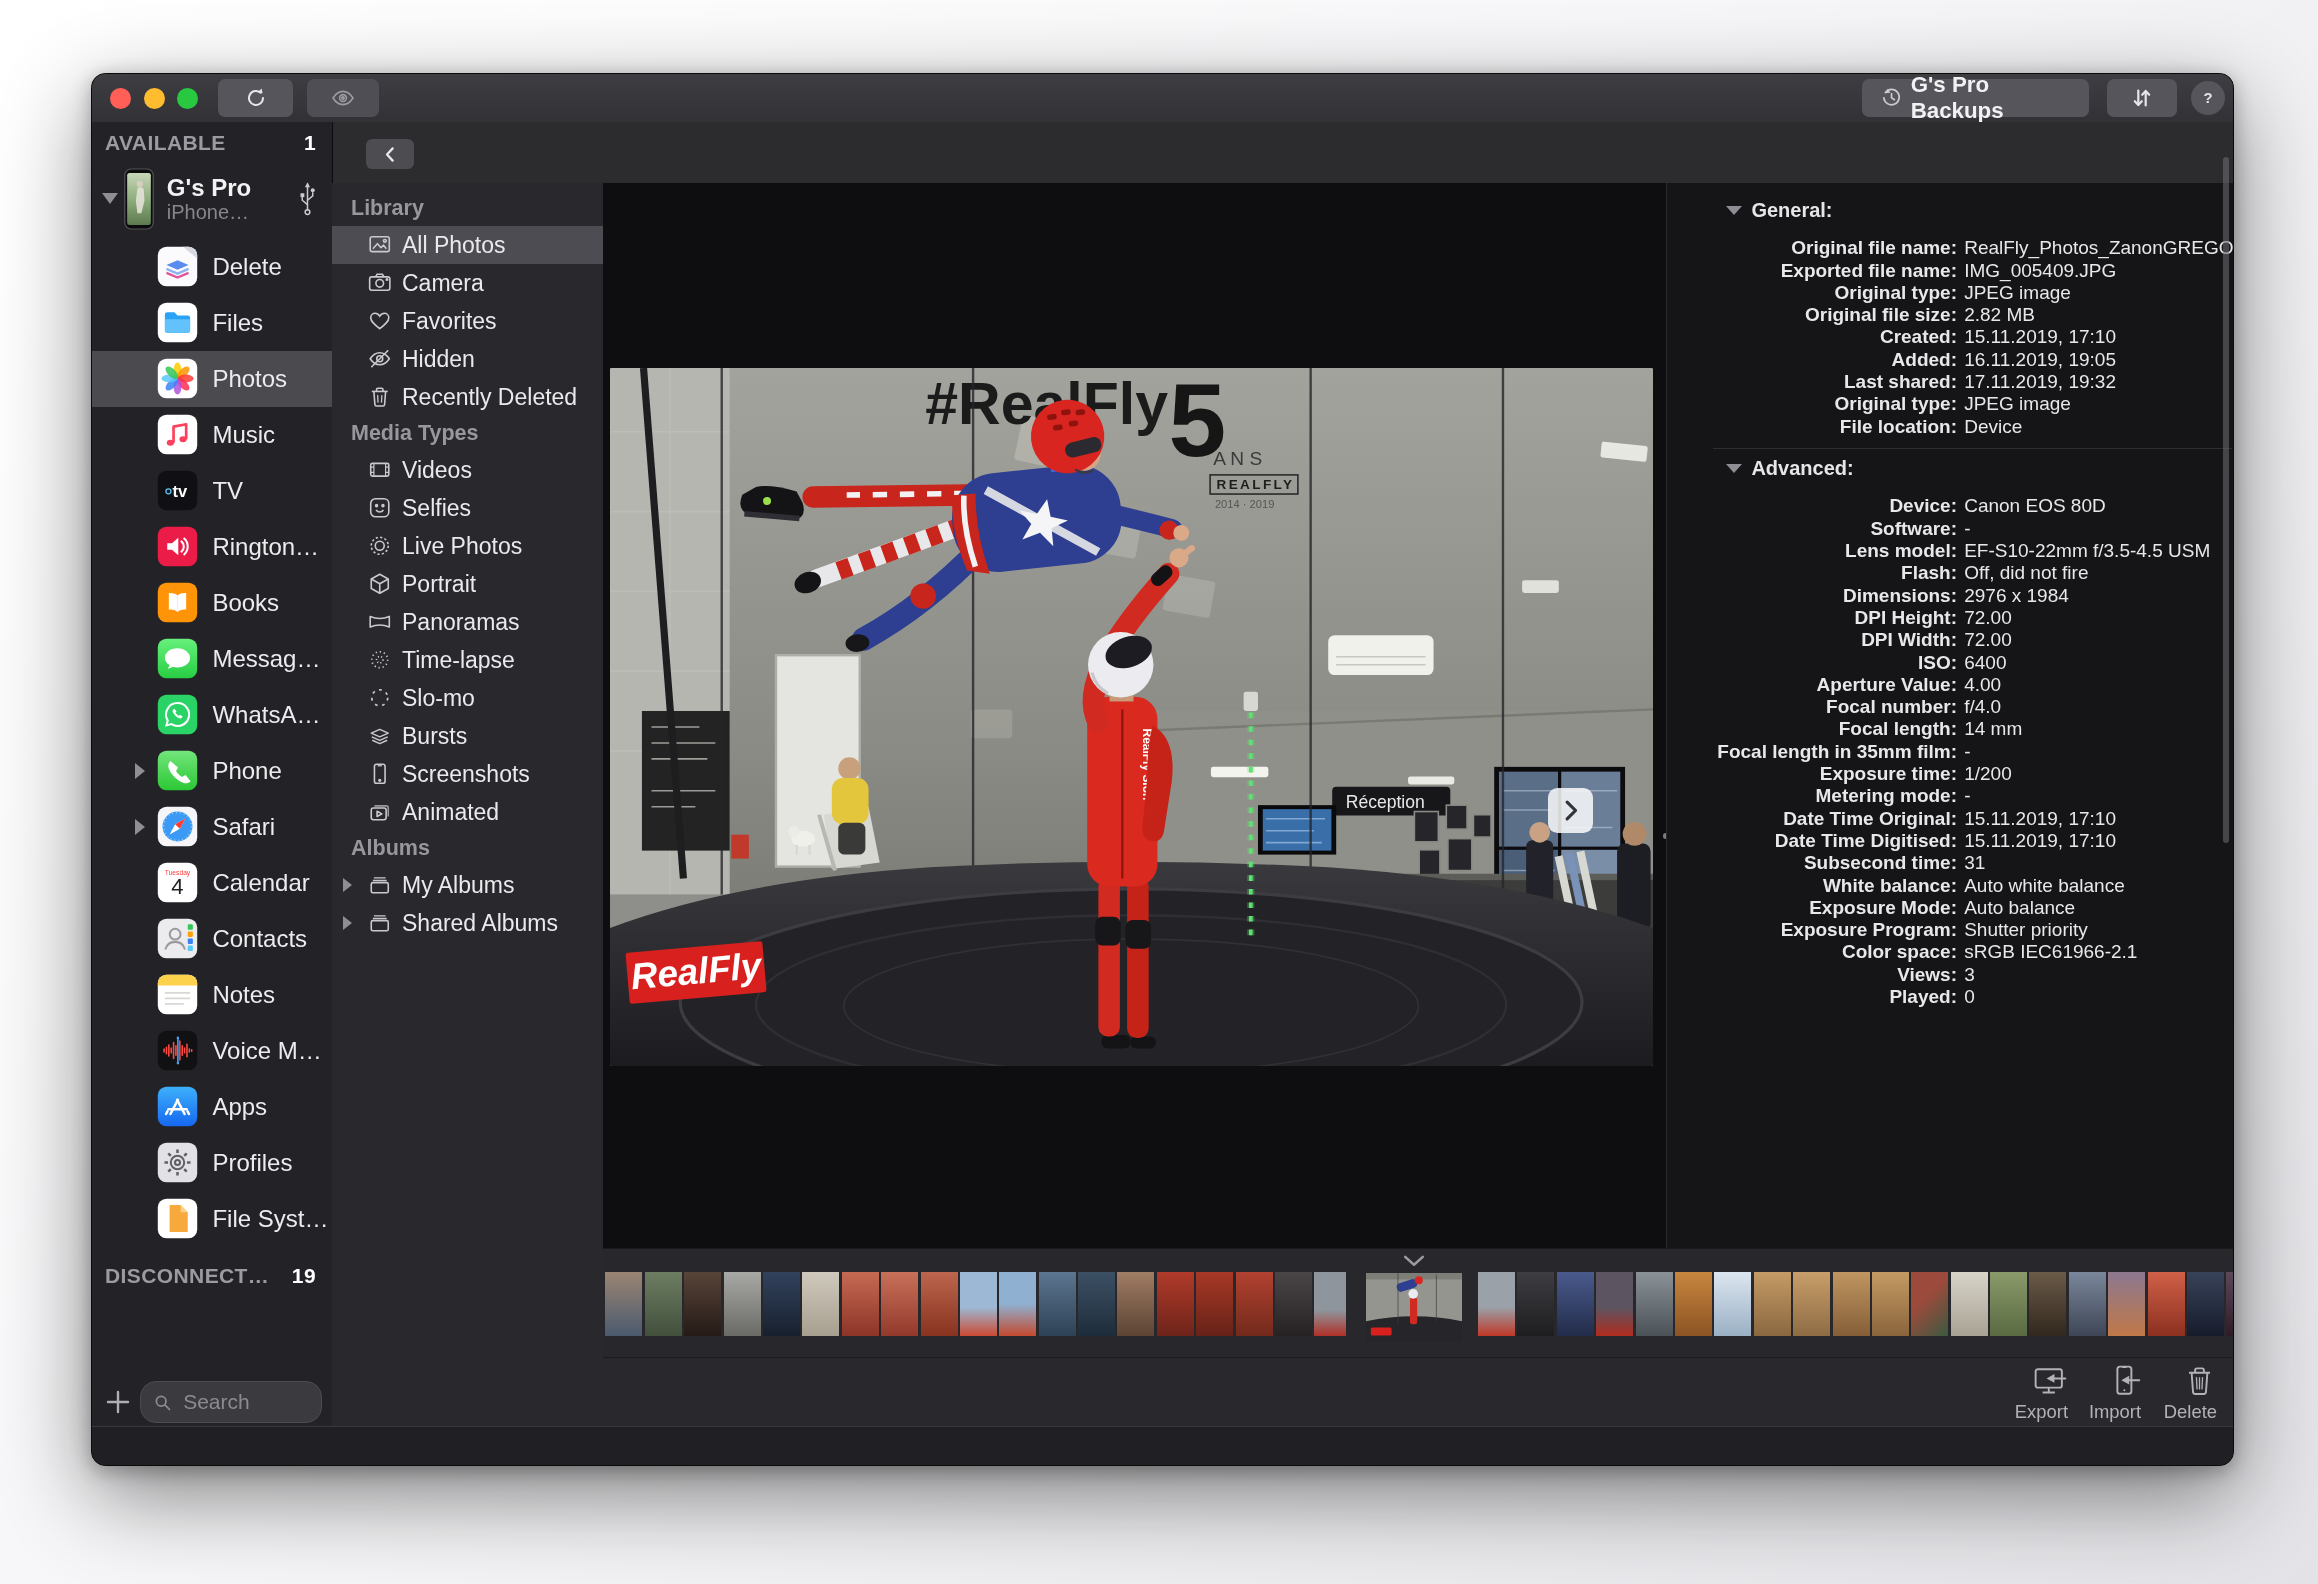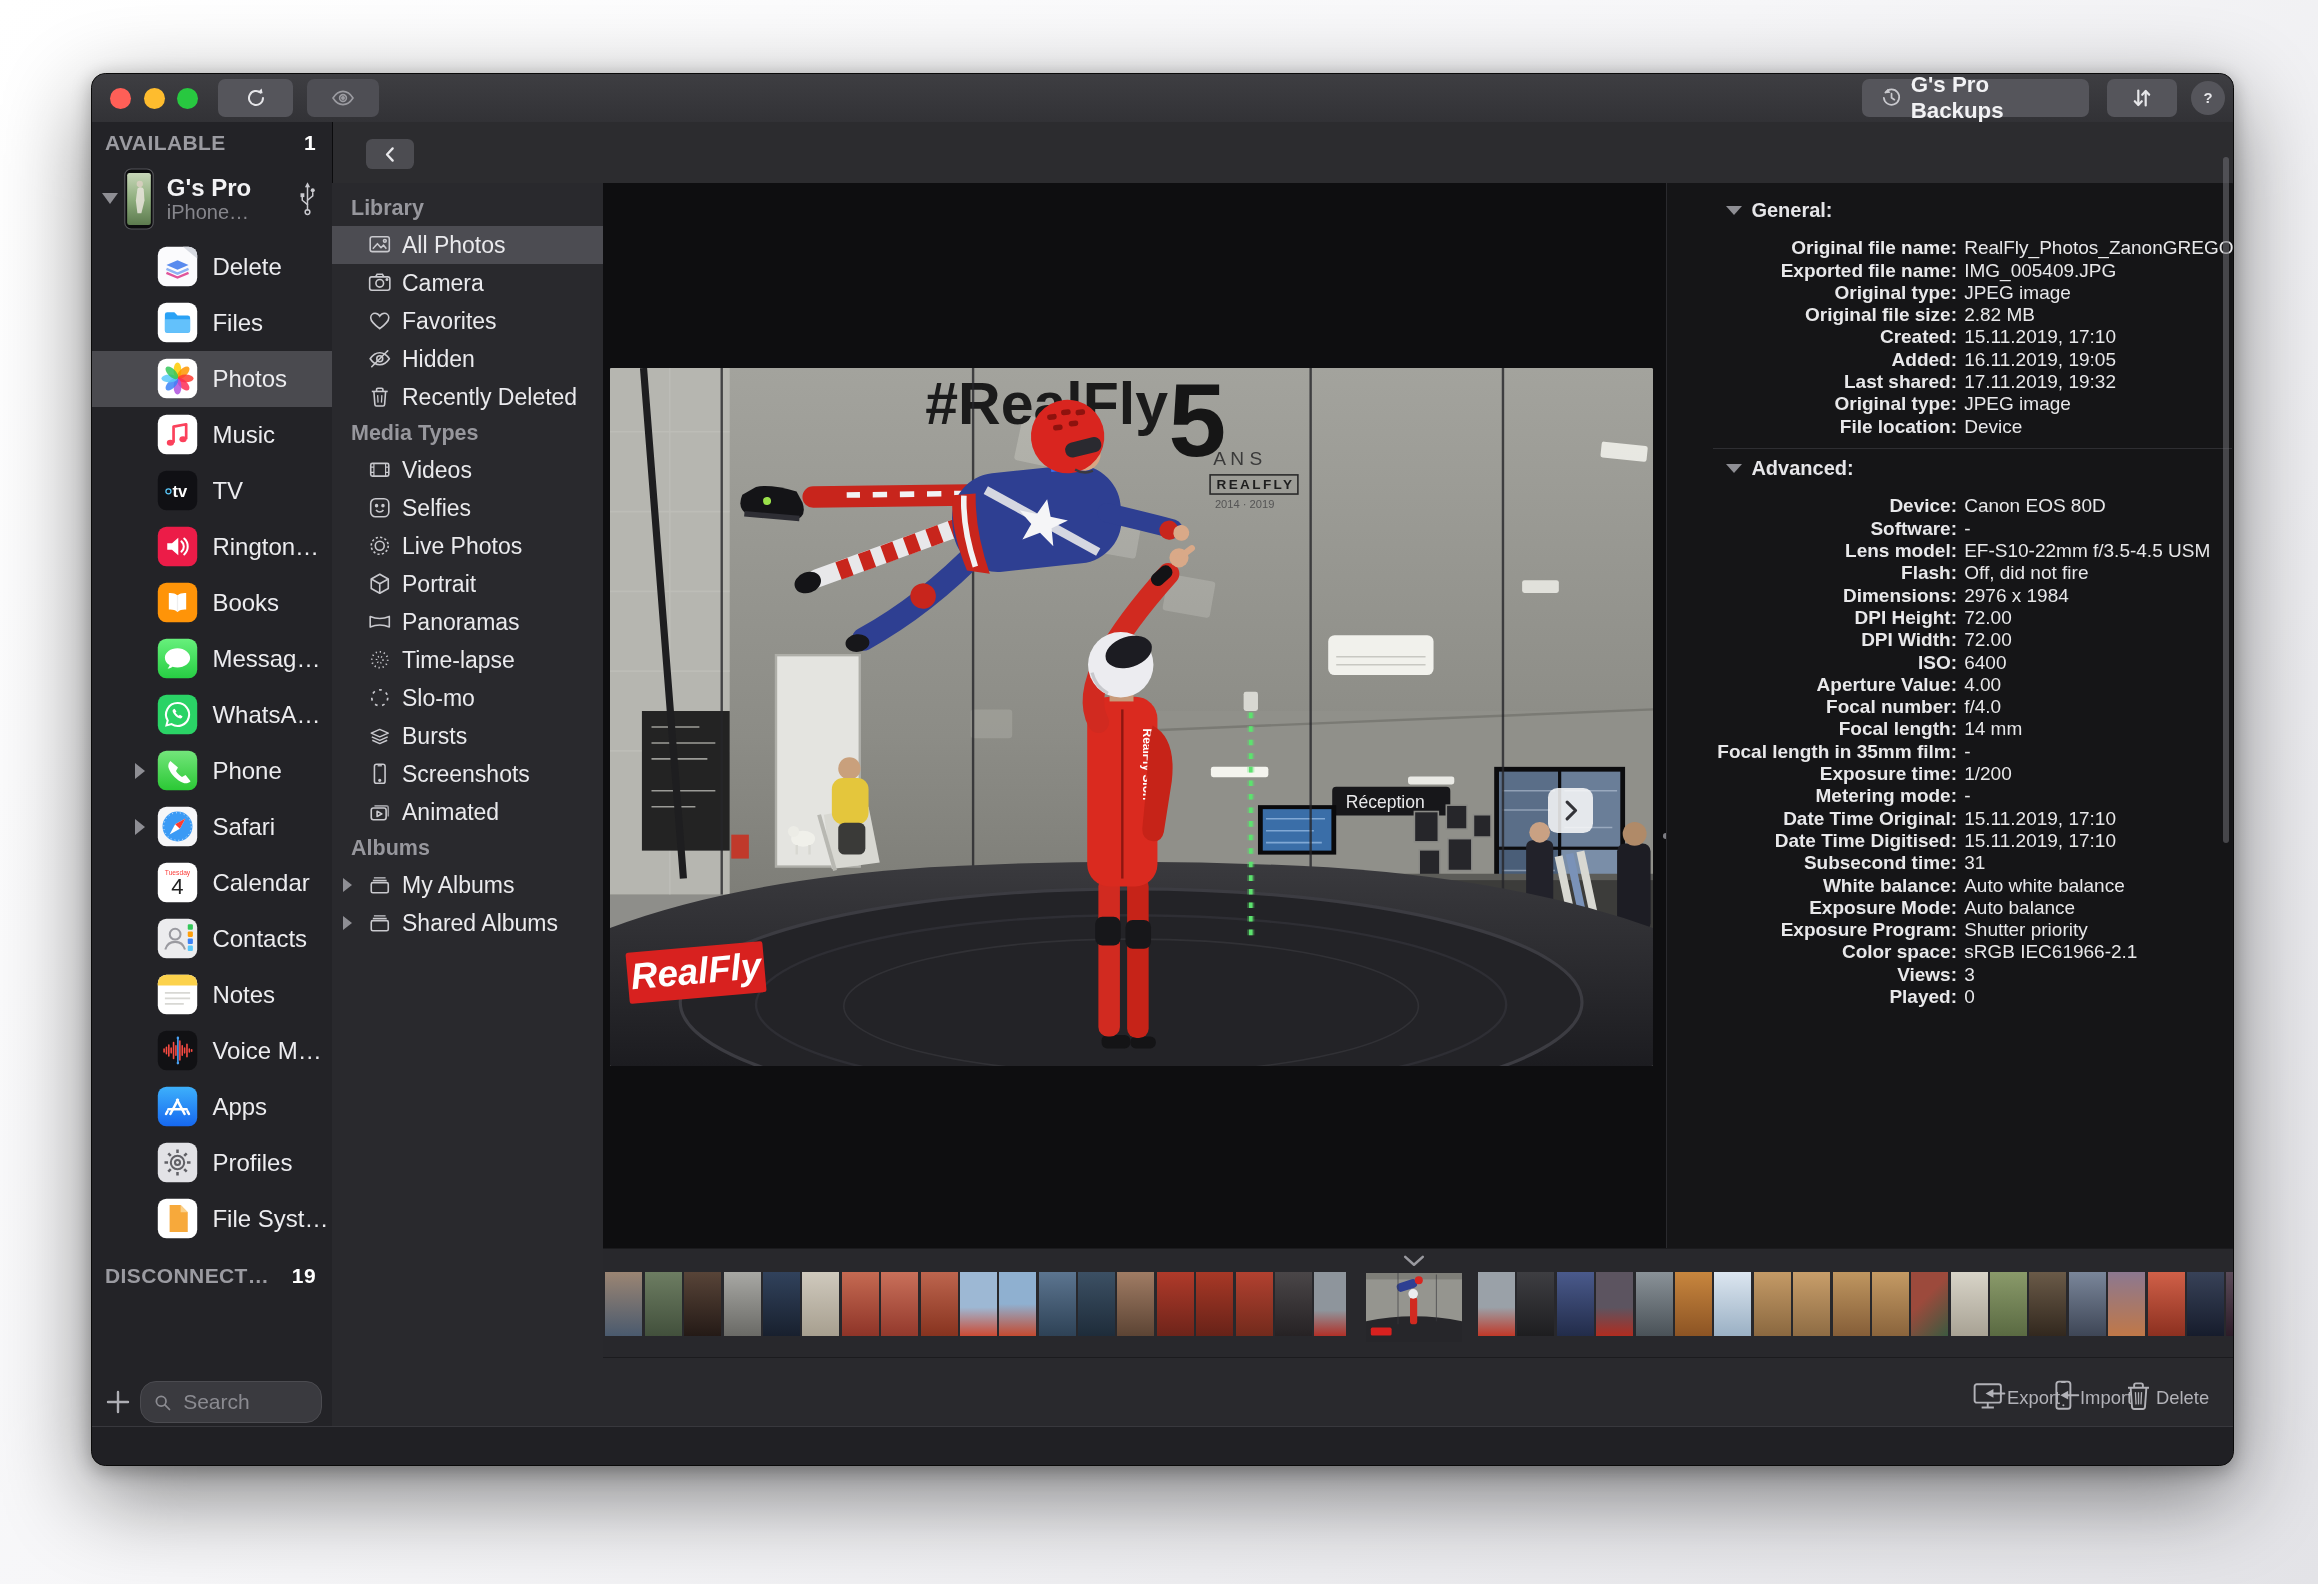--- a/index.html
+++ b/index.html
@@ -92,21 +92,21 @@
   
   #thumbstrip{left:511px;top:1174px;right:0;height:109px;background:#28282c;border-top:0.8px solid #1b1b1e;overflow:hidden;}
   #strip-chevron{left:799px;top:4px;width:24px;height:17.6px;color:#9a9aa0;}
   .thumbs{top:23px;height:64px;display:flex;gap:2.4px;overflow:hidden;}
   #thumbs-left{left:2.4px;width:741px;}
   #thumbs-right{left:875px;right:0;}
   .thumb{flex:0 0 37px;height:64px;}
   #thumb-selected{left:763px;top:24px;width:96px;height:69px;background:#8e8e8a;overflow:hidden;}
   
   #actionbar{left:511px;top:1283px;right:0;height:70px;background:#29292d;border-top:0.8px solid #1b1b1e;}
-  .act{width:96px;top:21px;display:flex;flex-direction:row;align-items:center;color:#b2b2b8;}
+  .act{width:96px;top:6px;display:flex;flex-direction:column;align-items:flex-end;color:#b2b2b8;}
   .act .ic{width:35px;height:35px;}
   .act .lbl{font-size:18.4px;margin-top:2.4px;color:#b2b2b8;}
   
   #footer{left:0;right:0;bottom:0;height:38px;background:#202024;border-top:0.8px solid #38383d;}
 </style>
 </head>
 <body>
 
 <div id="window" class="abs">
 

